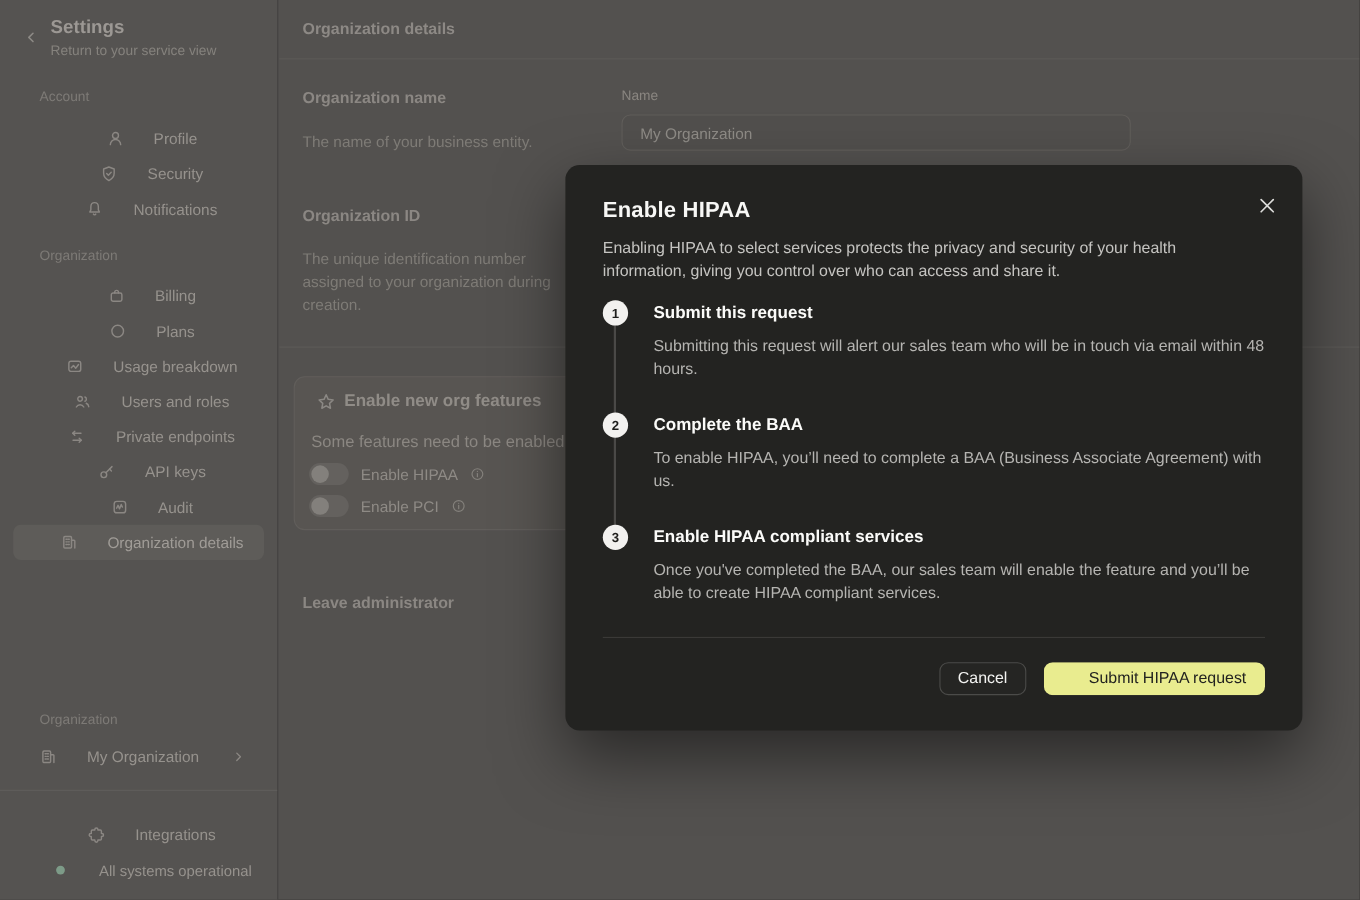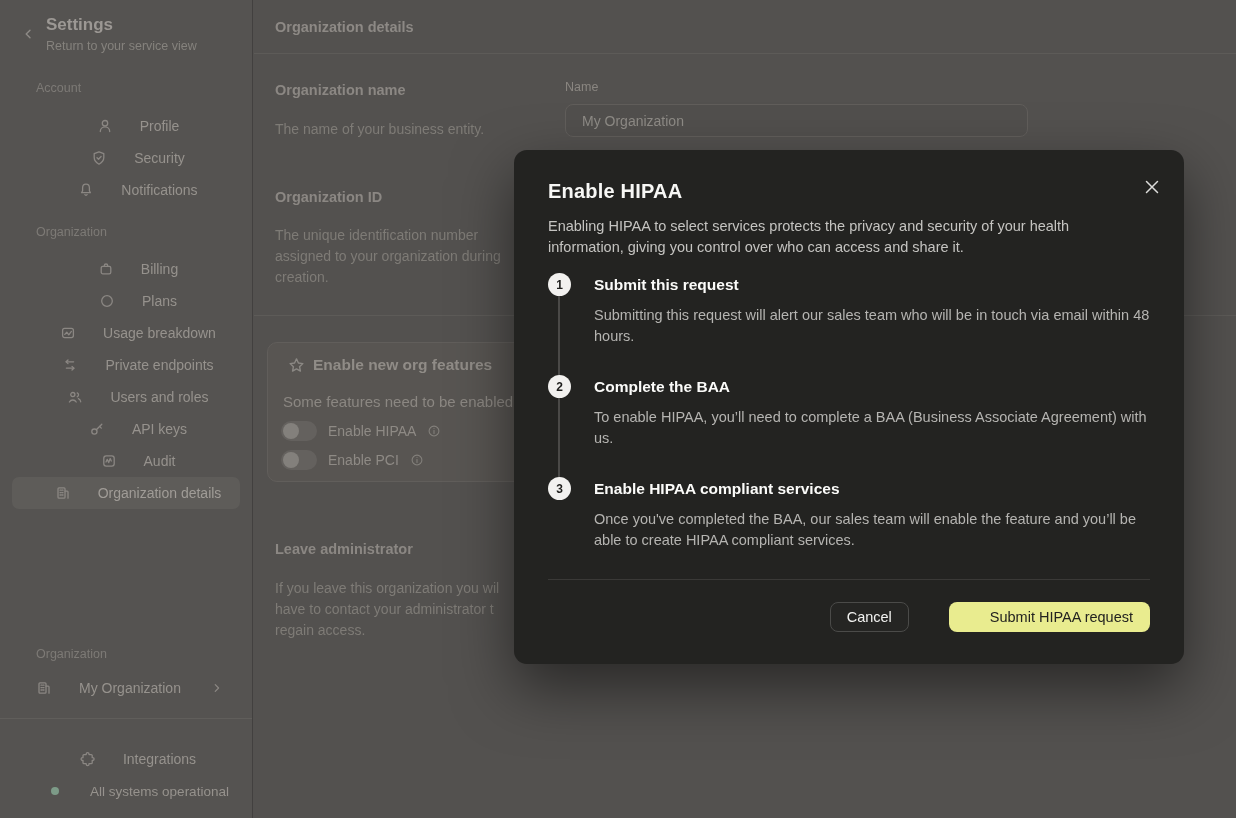--- a/index.html
+++ b/index.html
@@ -81,21 +81,20 @@
     display:flex; align-items:center; justify-content:center; z-index:1;
   }
   .step-title { font-size:15.5px; font-weight:bold; color:#fbfbf9; line-height:23px; }
   .step-body { margin-top:9px; max-width:566px; font-size:14.5px; line-height:21px; color:#b5b4b1; }
   .modal-hr { margin-top:25px; border-top:1px solid #3a3937; }
   .modal-footer { display:flex; justify-content:flex-end; gap:16px; margin-top:22px; }
   .btn {
     height:30px; padding:0 16px; border-radius:8px; font-size:14.5px;
     display:flex; align-items:center; justify-content:center; cursor:pointer;
     font-family:"Liberation Sans", sans-serif;
-    margin-left:24px;
   }
   .btn-cancel { background:#252523; border:1px solid #4b4b49; color:#f2f2f0; }
   .btn-submit { border:1px solid transparent; color:#232320; }
 </style>
 </head>
 <body>
 
 <div class="stage">
 
   <div class="sidebar">
@@ -165,38 +164,38 @@
             <svg width="16" height="16" viewBox="0 0 16 16" fill="none" stroke="currentColor" stroke-width="1.3" stroke-linecap="round" stroke-linejoin="round">
               <rect x="2.6" y="3.4" width="10.8" height="9.2" rx="2"></rect>
               <path d="M4.8 9.4l2-2.2 2 2.6 2.6-3.4"></path>
             </svg>
           </span>
         <span>Usage breakdown</span>
       </div>
       <div class="side-row">
         <span class="ico">
             <svg width="16" height="16" viewBox="0 0 16 16" fill="none" stroke="currentColor" stroke-width="1.3" stroke-linecap="round" stroke-linejoin="round">
+              <circle cx="5.8" cy="5.6" r="2.1"></circle>
+              <path d="M2.4 13a3.9 3.9 0 0 1 6.8 0"></path>
+              <path d="M10.2 3.9a2.1 2.1 0 0 1 0 3.9"></path>
+              <path d="M11.4 9.6a3.9 3.9 0 0 1 2.3 3.2"></path>
+            </svg>
+          </span>
+        <span>Users and roles</span>
+      </div>
+      <div class="side-row">
+        <span class="ico">
+            <svg width="16" height="16" viewBox="0 0 16 16" fill="none" stroke="currentColor" stroke-width="1.3" stroke-linecap="round" stroke-linejoin="round">
               <path d="M11.6 4.8H4.2"></path>
               <path d="M6 3L4.1 4.8 6 6.6"></path>
               <path d="M4.4 11.2h7.4"></path>
               <path d="M10 9.4l1.9 1.8-1.9 1.8"></path>
             </svg>
           </span>
         <span>Private endpoints</span>
-      </div>
-      <div class="side-row">
-        <span class="ico">
-            <svg width="16" height="16" viewBox="0 0 16 16" fill="none" stroke="currentColor" stroke-width="1.3" stroke-linecap="round" stroke-linejoin="round">
-              <circle cx="5.8" cy="5.6" r="2.1"></circle>
-              <path d="M2.4 13a3.9 3.9 0 0 1 6.8 0"></path>
-              <path d="M10.2 3.9a2.1 2.1 0 0 1 0 3.9"></path>
-              <path d="M11.4 9.6a3.9 3.9 0 0 1 2.3 3.2"></path>
-            </svg>
-          </span>
-        <span>Users and roles</span>
       </div>
       <div class="side-row">
         <span class="ico">
             <svg width="16" height="16" viewBox="0 0 16 16" fill="none" stroke="currentColor" stroke-width="1.3" stroke-linecap="round" stroke-linejoin="round">
               <circle cx="5.4" cy="10.6" r="2.6"></circle>
               <path d="M7.3 8.7l5.5-5.5"></path>
               <path d="M10.6 5.4l1.7 1.7"></path>
             </svg>
           </span>
         <span>API keys</span>
@@ -308,25 +307,20 @@
           <svg width="14" height="14" viewBox="0 0 16 16" fill="none" stroke="currentColor" stroke-width="1.2">
             <circle cx="8" cy="8" r="5.6"></circle>
             <path d="M8 7.4v3.4" stroke-linecap="round"></path>
             <circle cx="8" cy="5.2" r="0.6" fill="currentColor" stroke="none"></circle>
           </svg>
         </span>
     </div>
   </div>
 
   <div class="sec-heading" style="left:275px; top:541px;">Leave administrator</div>
-  <div class="sec-desc" style="left:275px; top:578px; width:250px;">
-    <span>If you leave this organization you wil</span><br>
-    <span>have to contact your administrator t</span><br>
-    <span>regain access.</span>
-  </div>
 
   <div class="modal">
     <div class="modal-title">Enable HIPAA</div>
     <div class="modal-close">
       <svg width="14" height="14" viewBox="0 0 14 14" fill="none" stroke="currentColor" stroke-width="1.5" stroke-linecap="round">
           <path d="M1.5 1.5l11 11M12.5 1.5l-11 11"></path>
         </svg>
     </div>
     <div class="modal-desc">Enabling HIPAA to select services protects the privacy and security of your health information, giving you control over who can access and share it.</div>
 

